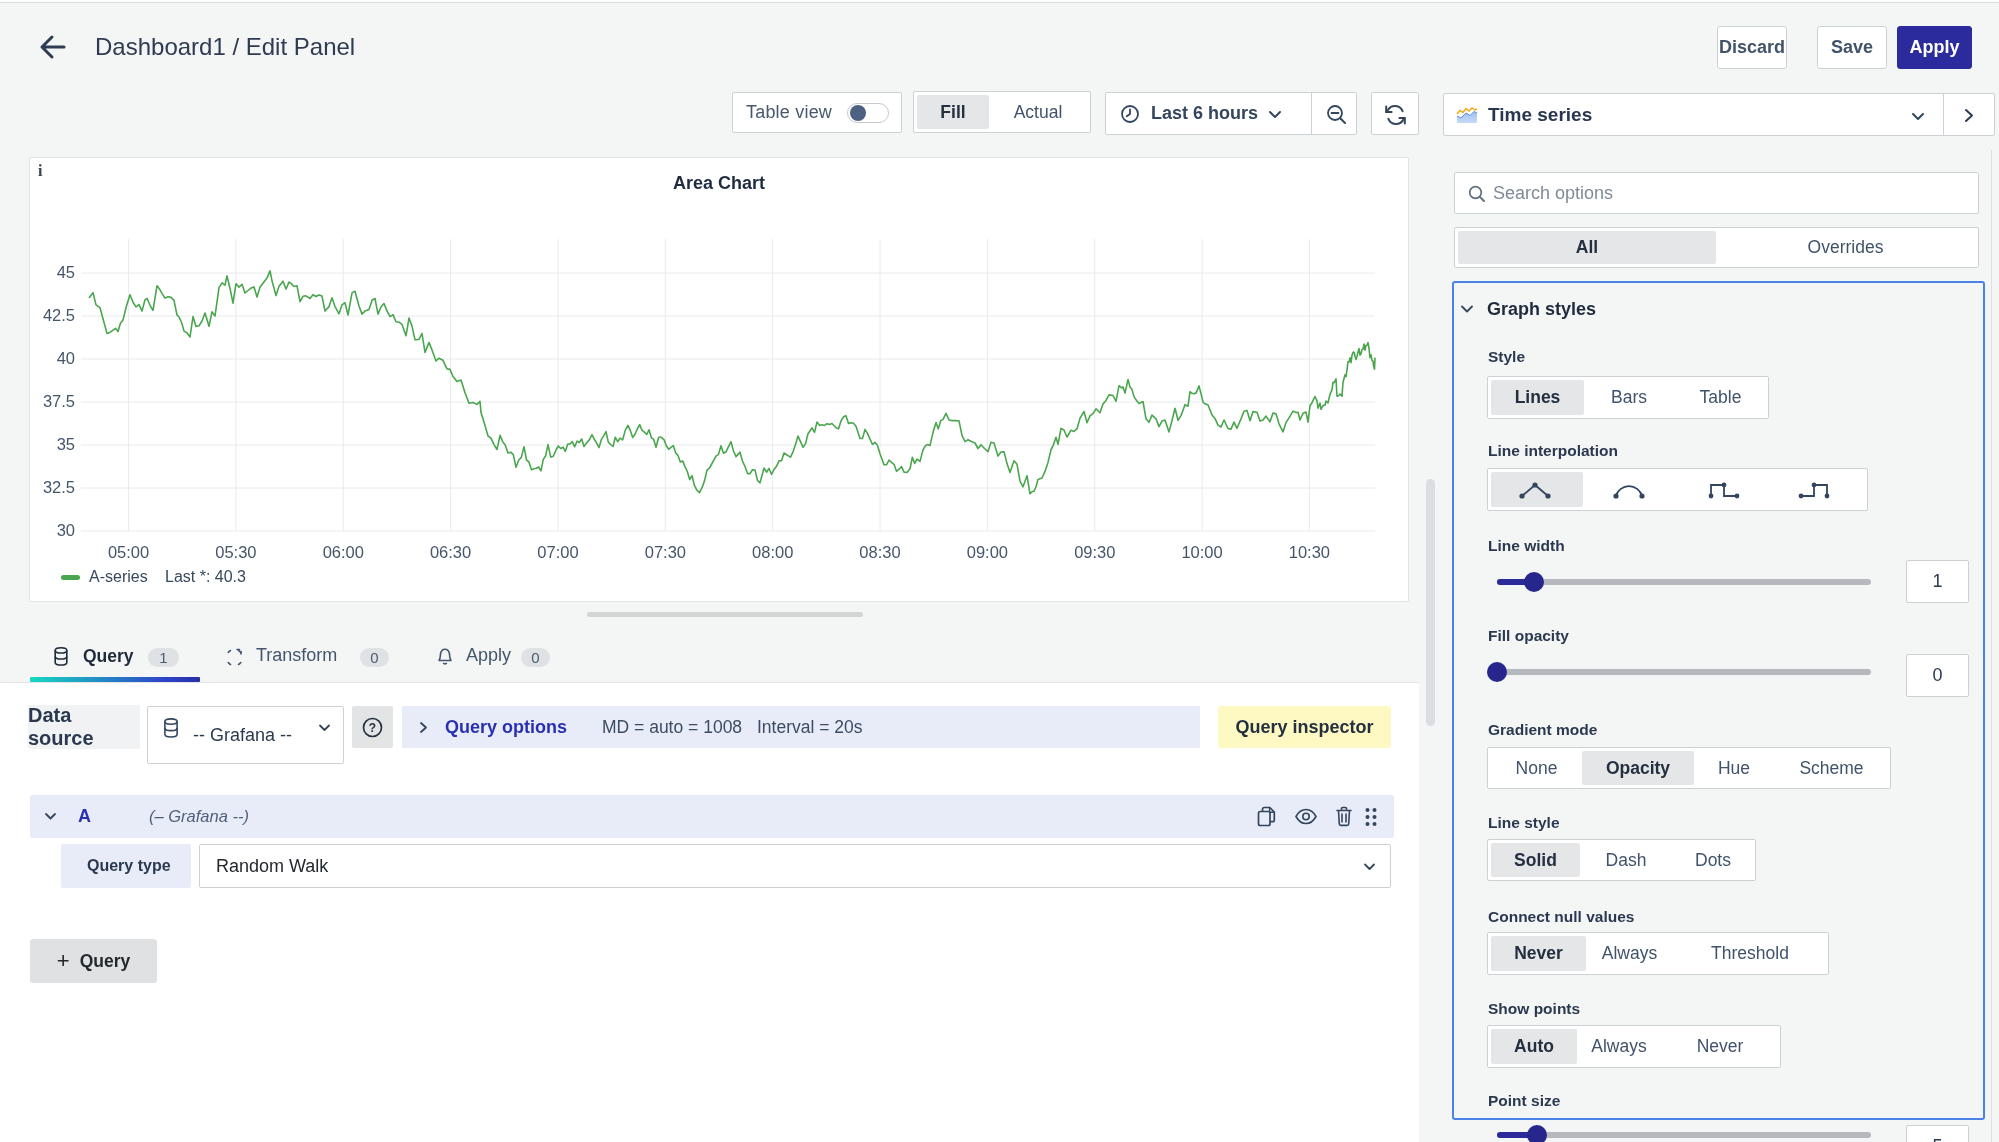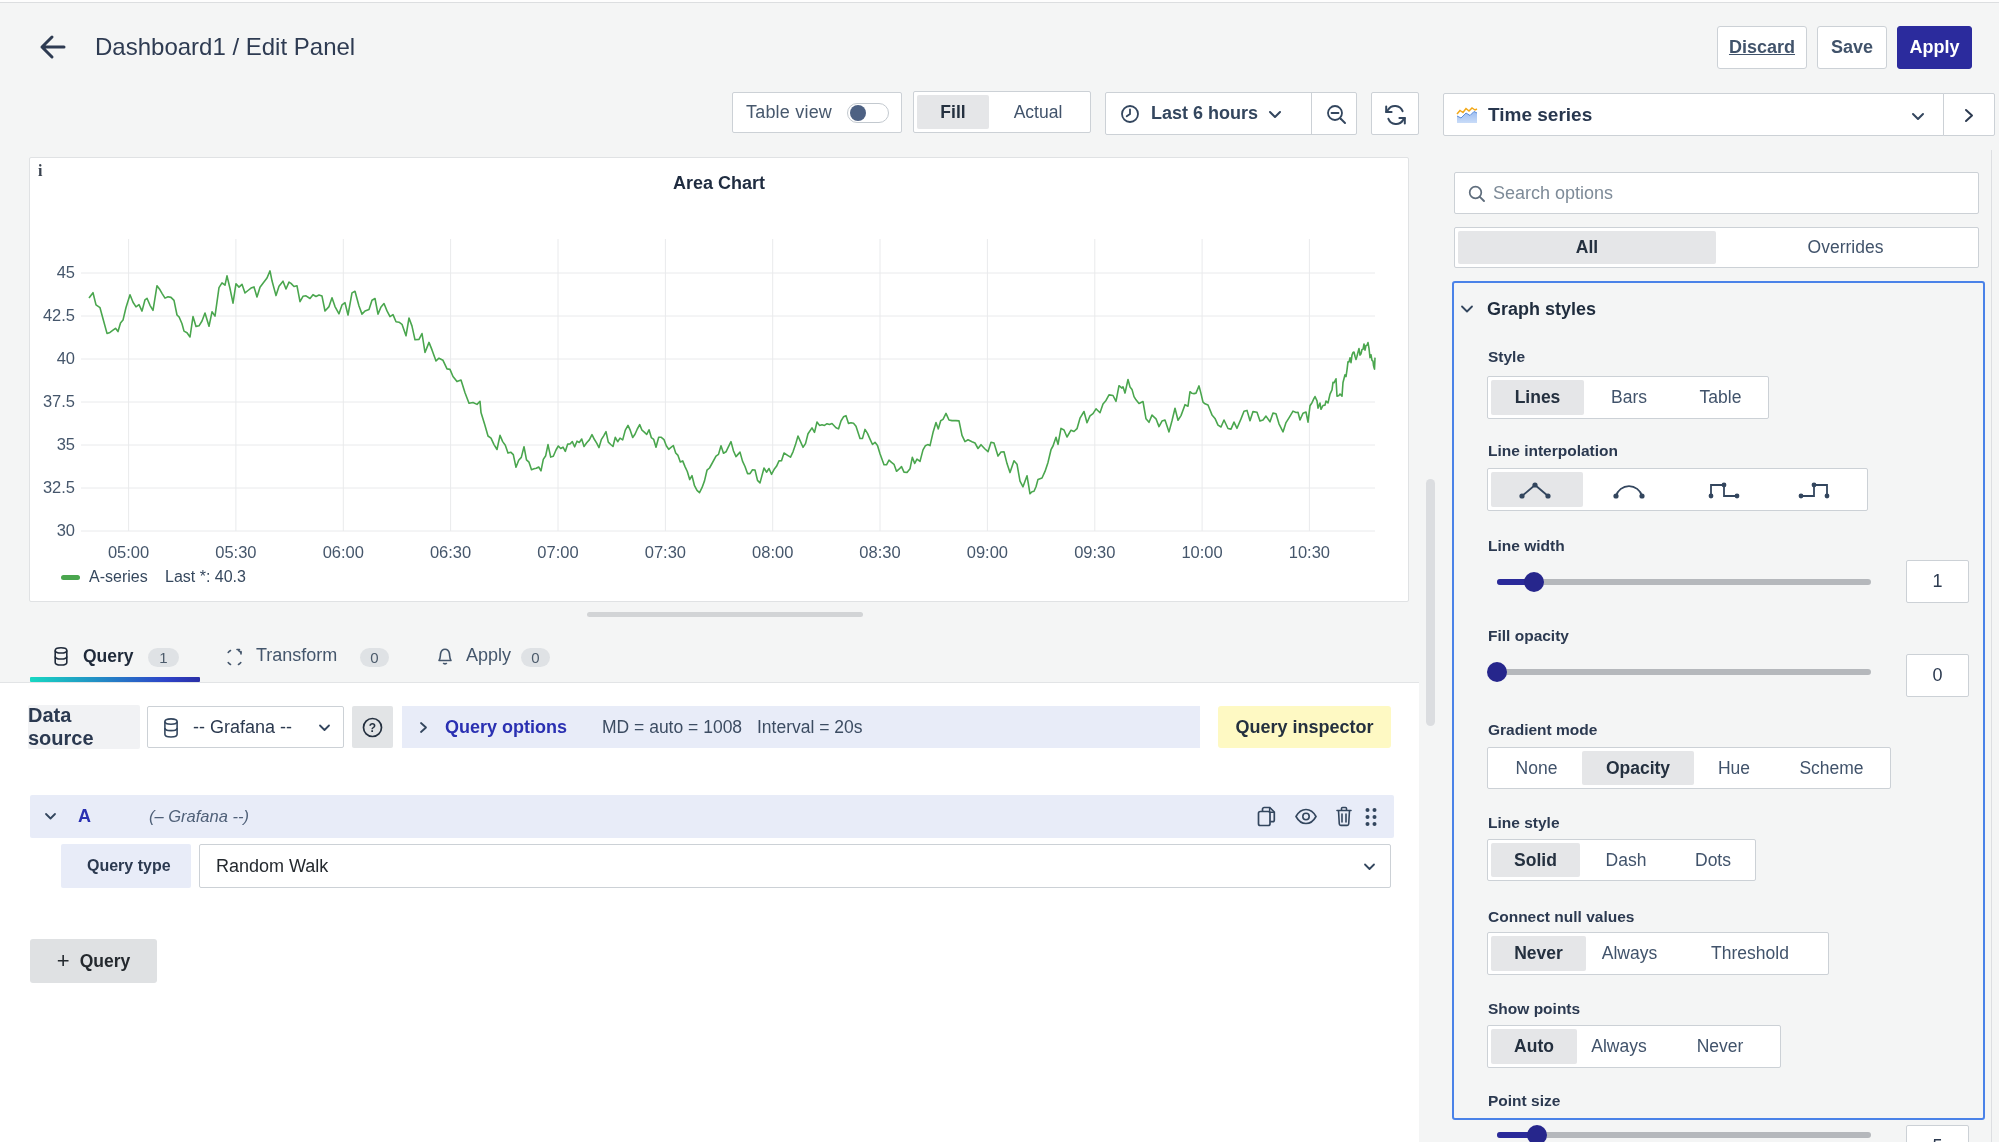--- a/index.html
+++ b/index.html
@@ -20,21 +20,21 @@
 <body>
 <div id="page">
 
 <div class="abs" style="left:0;top:0;width:1999px;height:2px;background:#fdfdfd;"></div>
 <div class="abs" style="left:0;top:2px;width:1999px;height:1px;background:#dcdee0;"></div>
 
 <svg class="abs" style="left:38px;top:34px;" width="28" height="26" viewBox="0 0 28 26">
  <path d="M14 3 L4 13 L14 23 M4 13 H26" stroke="#2e3b52" stroke-width="3" fill="none" stroke-linecap="round" stroke-linejoin="round"></path>
 </svg>
 <div class="abs" style="left:95px;top:33px;font-size:24px;font-weight:500;color:#2e3b52;">Dashboard1 / Edit Panel</div>
-<div class="abs btn" style="left:1717px;top:26px;width:90px;height:43px;text-decoration:underline;">Discard</div>
+<div class="abs btn" style="left:1717px;top:26px;width:70px;height:43px;">Discard</div>
 <div class="abs btn" style="left:1817px;top:26px;width:70px;height:43px;">Save</div>
 <div class="abs btn" style="left:1897px;top:26px;width:75px;height:43px;background:#2b2b9d;border-color:#2b2b9d;color:#fff;">Apply</div>
 
 <div class="abs btn" style="left:732px;top:92px;width:170px;height:41px;border-radius:2px;justify-content:flex-start;font-weight:normal;">
   <span style="margin-left:13px;font-size:18px;letter-spacing:0.2px;color:#47586d;">Table view</span>
   <span style="position:absolute;right:12px;top:10px;width:42px;height:20px;border:1px solid #c3c9cf;border-radius:10px;background:#fff;">
     <span style="position:absolute;left:2px;top:1px;width:16px;height:16px;border-radius:50%;background:#4d6183;"></span>
   </span>
 </div>
 <div class="abs grp" style="left:913px;top:91px;width:178px;height:42px;">
@@ -143,21 +143,21 @@
  <path d="M2 14.5 C3.5 13 3.2 9.5 3.6 7.5 C4.1 5 5.8 3.2 8 3.2 C10.2 3.2 11.9 5 12.4 7.5 C12.8 9.5 12.5 13 14 14.5 Z" stroke="#44566c" stroke-width="1.6" fill="none" stroke-linejoin="round"></path>
  <path d="M6.3 16.8 A1.9 1.9 0 0 0 9.7 16.8" stroke="#44566c" stroke-width="1.6" fill="none"></path>
 </svg>
 <div class="abs" style="left:466px;top:645px;font-size:18px;color:#44566c;">Apply</div>
 <div class="abs" style="left:521px;top:648px;width:29px;height:19px;border-radius:10px;background:#dfe2e5;display:flex;align-items:center;justify-content:center;font-size:15px;color:#4c5b6b;">0</div>
 <div class="abs" style="left:30px;top:677px;width:170px;height:5px;border-radius:1px;background:linear-gradient(90deg,#17d8c2 0%,#2e43c8 80%,#2a2fa6 100%);"></div>
 <div class="abs" style="left:0;top:682px;width:1419px;height:1px;background:#e2e4e6;"></div>
 <div class="abs" style="left:0;top:683px;width:1419px;height:459px;background:#fff;"></div>
 
 <div class="abs" style="left:28px;top:705px;width:112px;height:44px;background:#f1f2f4;border-radius:2px;display:flex;align-items:center;justify-content:center;font-size:20px;font-weight:bold;color:#2b3950;">Data source</div>
-<div class="abs grp" style="left:147px;top:706px;width:197px;height:42px;">
+<div class="abs grp" style="left:147px;top:706px;width:197px;height:58px;">
  <svg style="position:absolute;left:13px;top:11px;" width="20" height="20" viewBox="0 0 14 19">
   <ellipse cx="7" cy="3.4" rx="5.8" ry="2.6" stroke="#33465e" stroke-width="1.5" fill="none"></ellipse>
   <path d="M1.2 3.4 V15.4 A5.8 2.6 0 0 0 12.8 15.4 V3.4" stroke="#33465e" stroke-width="1.5" fill="none"></path>
   <path d="M1.2 9.4 A5.8 2.6 0 0 0 12.8 9.4" stroke="#33465e" stroke-width="1.5" fill="none"></path>
  </svg>
  <span style="position:absolute;left:45px;top:0;height:100%;display:flex;align-items:center;font-size:18px;color:#2c3a50;">-- Grafana --</span>
  <svg style="position:absolute;right:12px;top:17px;" width="13" height="8" viewBox="0 0 13 8">
         <path d="M2 1.5 L6.5 6 L11 1.5" stroke="#33465e" stroke-width="1.8" fill="none" stroke-linecap="round" stroke-linejoin="round"></path>
       </svg>
 </div>

